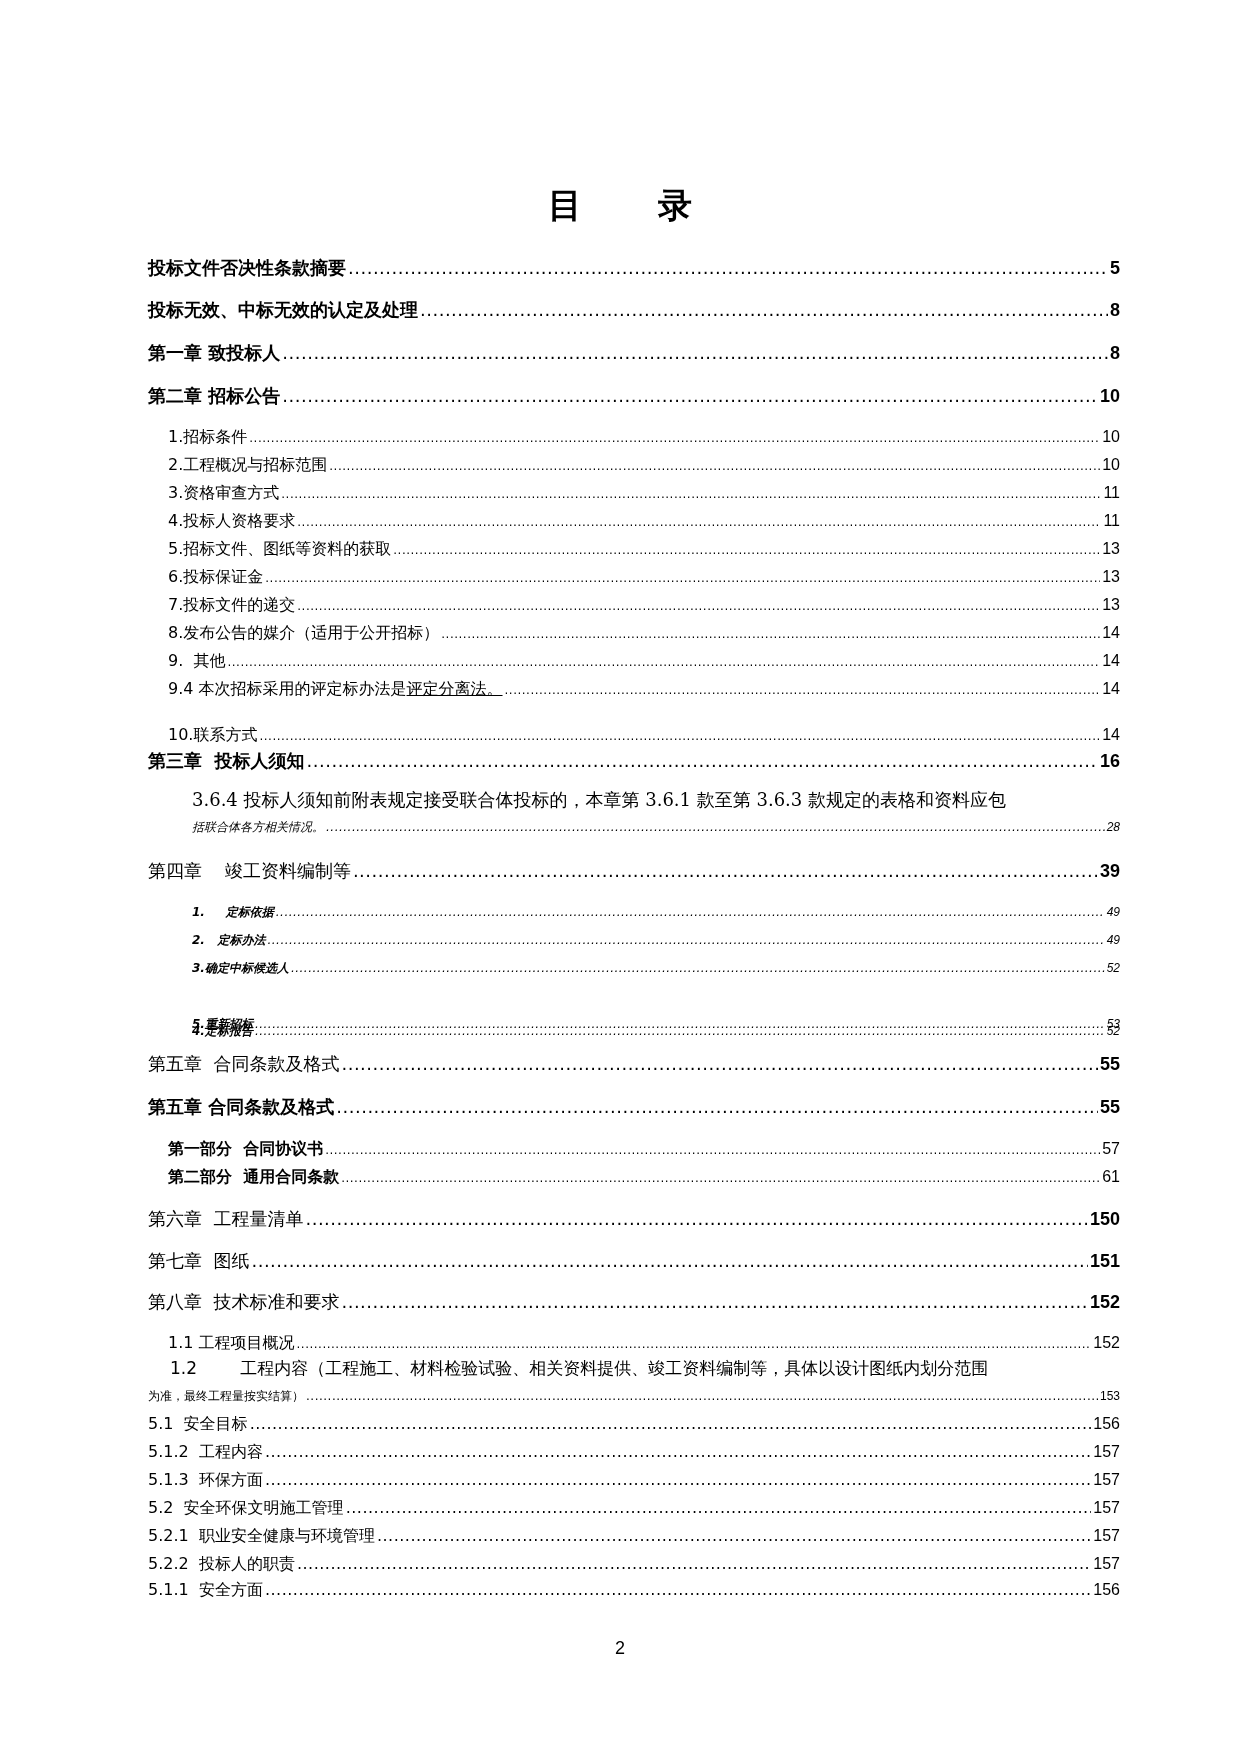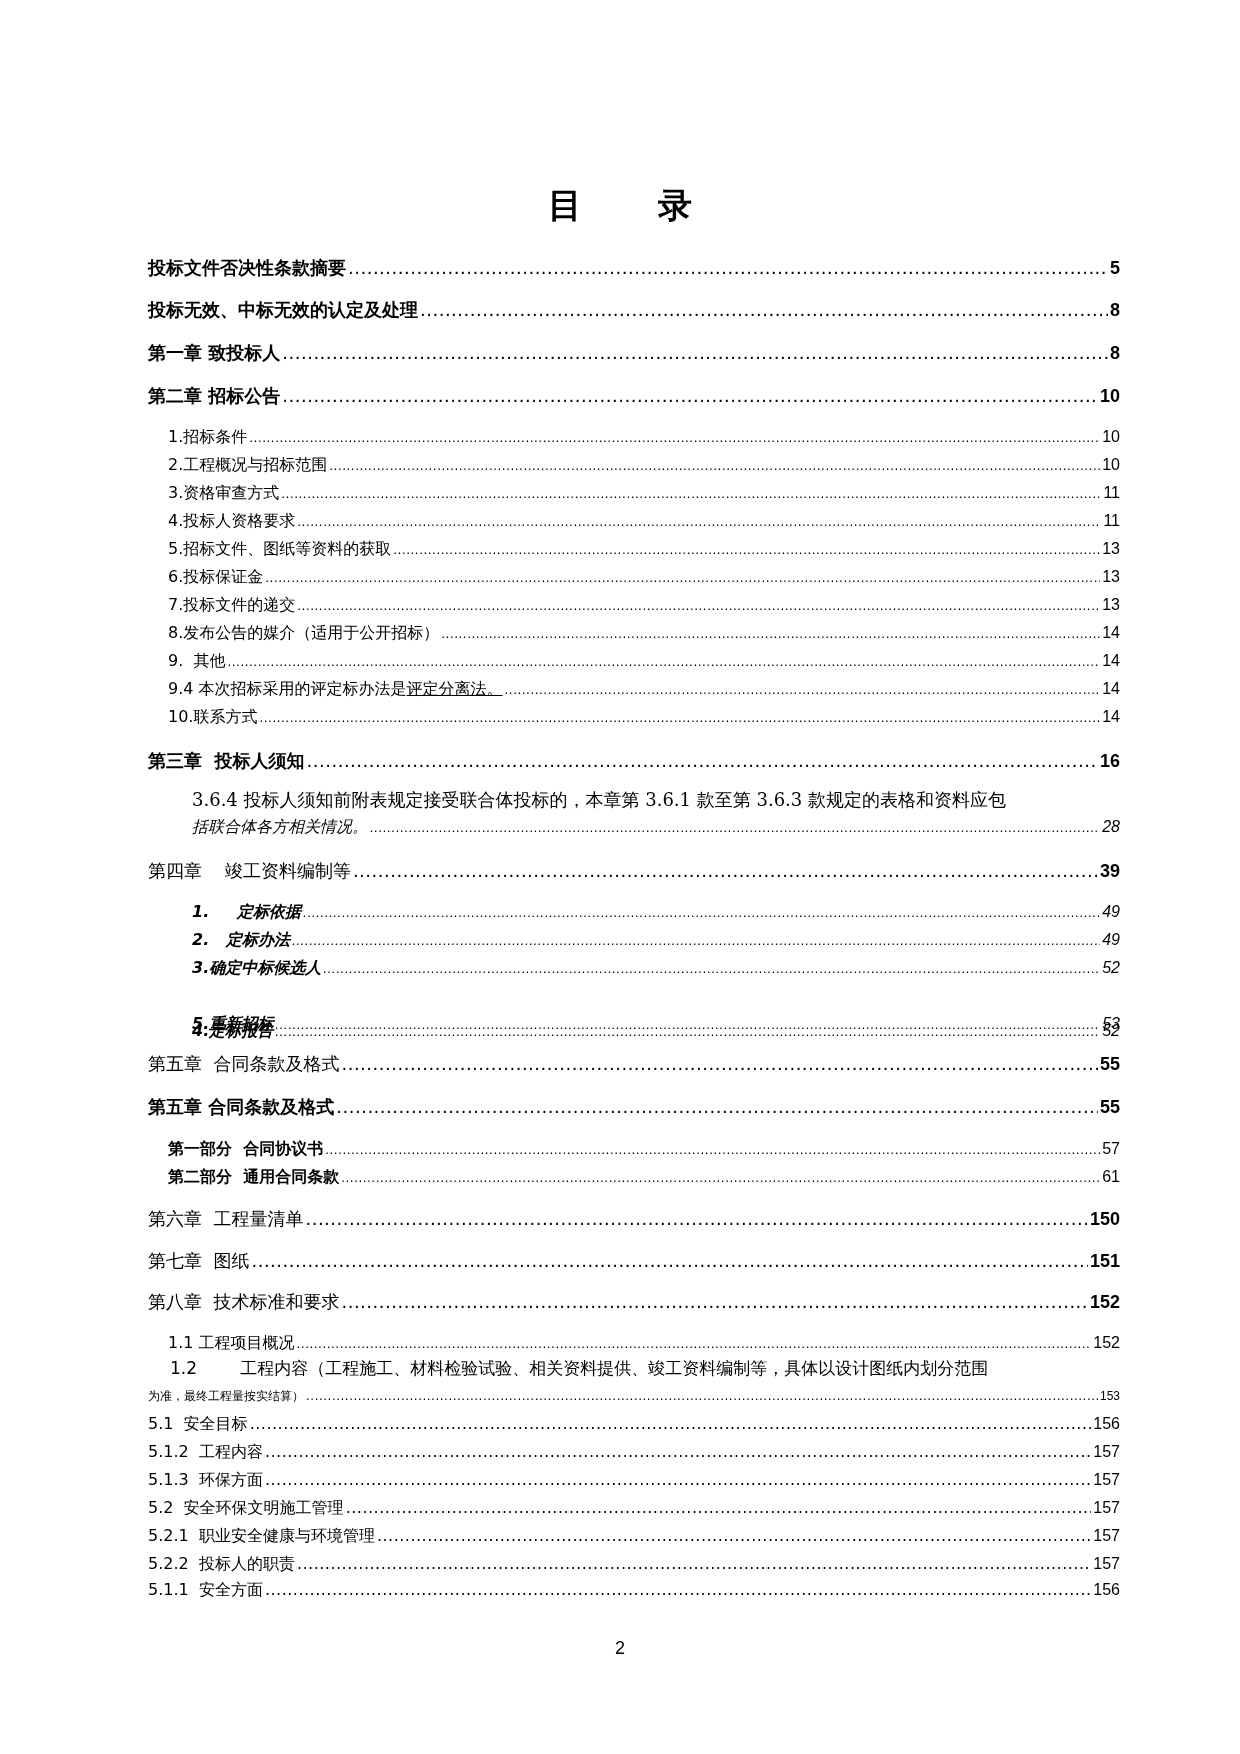--- a/index.html
+++ b/index.html
@@ -7,21 +7,21 @@
   .title { position: absolute; top: 183px; left: 0; width: 1240px; text-align: center; font-size: 34px; font-weight: bold; letter-spacing: 0; }
   .title span { display: inline-block; margin: 0 38px; }
   .toc-line { position: absolute; left: 148px; width: 972px; display: flex; align-items: baseline; white-space: nowrap; font-size: 17px; line-height: 22px; }
   .toc-line .label { flex: 0 0 auto; }
   .toc-line .leader { flex: 1 1 auto; overflow: hidden; margin: 0 2px; }
   .toc-line .leader::after { content: "................................................................................................................................................................................................................................................................................"; letter-spacing: 0.5px; font-weight: normal; }
   .toc-line .page { flex: 0 0 auto; font-family: "Liberation Sans", sans-serif; }
   .lvl1 { font-weight: bold; font-size: 18px; }
   .lvl1.light { font-weight: normal; }
   .lvl2 { left: 168px; width: 952px; font-size: 16px; }
-  .lvl2i { left: 192px; width: 928px; font-size: 16px; font-style: italic; }
+  .lvl2i { left: 192px; width: 928px; font-size: 12px; font-style: italic; }
   .lvl2 .leader::after, .lvl2i .leader::after { font-size: 12px; }
   .u { text-decoration: underline; }
   .wrap-first { position: absolute; font-size: 17px; white-space: nowrap; }
   .pagenum { position: absolute; top: 1638px; left: 0; width: 1240px; text-align: center; font-size: 18px; font-family: "Liberation Sans", sans-serif; }
 </style>
 </head>
 <body>
 
 <div class="title">
   <span>目</span><span>录</span>
@@ -91,21 +91,21 @@
 <div class="toc-line lvl2" style="top:650px">
   <span class="label" style="white-space:pre">9.  其他</span>
     <span class="leader"></span>
     <span class="page">14</span>
 </div>
 <div class="toc-line lvl2" style="top:678px">
   <span class="label"><span>9.4 本次招标采用的评定标办法是</span><span class="u">评定分离法。</span></span>
     <span class="leader"></span>
     <span class="page">14</span>
 </div>
-<div class="toc-line lvl2" style="top:706px">
+<div class="toc-line lvl2" style="top:724px">
   <span class="label">10.联系方式</span>
     <span class="leader"></span>
     <span class="page">14</span>
 </div>
 
 <div class="toc-line lvl1" style="top:750px">
   <span class="label" style="white-space:pre">第三章  投标人须知</span>
     <span class="leader"></span>
     <span class="page">16</span>
 </div>

